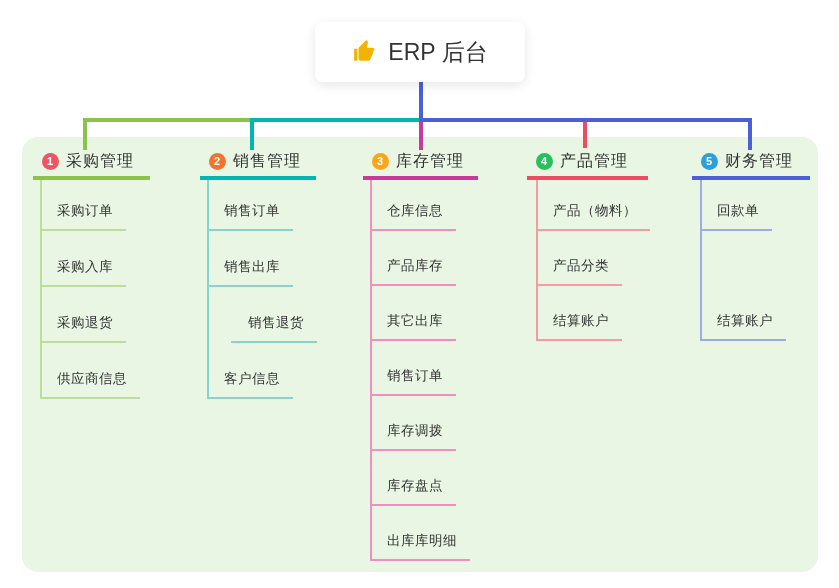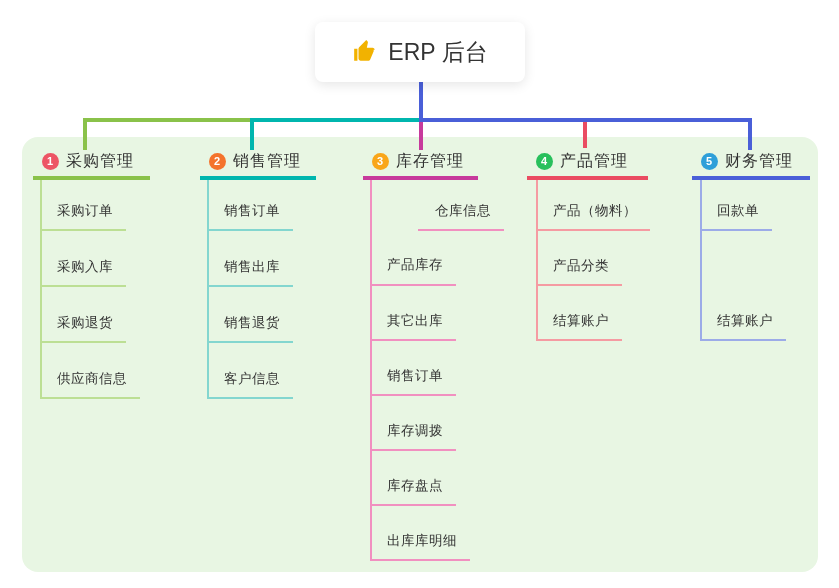--- a/index.html
+++ b/index.html
@@ -165,25 +165,25 @@
   <div class="spine s4" style="background-color: rgb(245, 155, 162);"></div>
   <div class="spine s5" style="background-color: rgb(156, 171, 232);"></div>
 
   <div class="child colA ra1" style="border-color: rgb(188, 223, 148);">采购订单</div>
   <div class="child colA ra2" style="border-color: rgb(188, 223, 148);">采购入库</div>
   <div class="child colA ra3" style="border-color: rgb(188, 223, 148);">采购退货</div>
   <div class="child colB ra1" style="border-color: rgb(131, 214, 207);">销售订单</div>
 
   <div class="child colA ra4" style="border-color: rgb(188, 223, 148);">供应商信息</div>
   <div class="child colB ra2" style="border-color: rgb(131, 214, 207);">销售出库</div>
-  <div class="child colB ra3" style="border-color: rgb(131, 214, 207);">销售退货</div>
+  <div class="child colB ra3" style="border-color: rgb(131, 214, 207); margin-left: 24px;">销售退货</div>
   <div class="child colB ra4" style="border-color: rgb(131, 214, 207);">客户信息</div>
 
-  <div class="child colC rb1" style="border-color: rgb(241, 144, 192); margin-left: 48px;">仓库信息</div>
-  <div class="child colC rb2" style="border-color: rgb(241, 144, 192); font-family: Liberation Mono, monospace;">产品库存</div>
+  <div class="child colC rb1" style="border-color: rgb(241, 144, 192);">仓库信息</div>
+  <div class="child colC rb2" style="border-color: rgb(241, 144, 192);">产品库存</div>
   <div class="child colC rb3" style="border-color: rgb(241, 144, 192);">其它出库</div>
   <div class="child colC rb4" style="border-color: rgb(241, 144, 192);">销售订单</div>
   <div class="child colC rb5" style="border-color: rgb(241, 144, 192);">库存调拨</div>
   <div class="child colC rb6" style="border-color: rgb(241, 144, 192);">库存盘点</div>
   <div class="child colC rb7" style="border-color: rgb(241, 144, 192);">出库库明细</div>
 
   <div class="child colD rc1" style="border-color: rgb(245, 155, 162);">产品（物料）</div>
   <div class="child colD rc2" style="border-color: rgb(245, 155, 162);">产品分类</div>
   <div class="child colD rc3" style="border-color: rgb(245, 155, 162);">结算账户</div>
 

